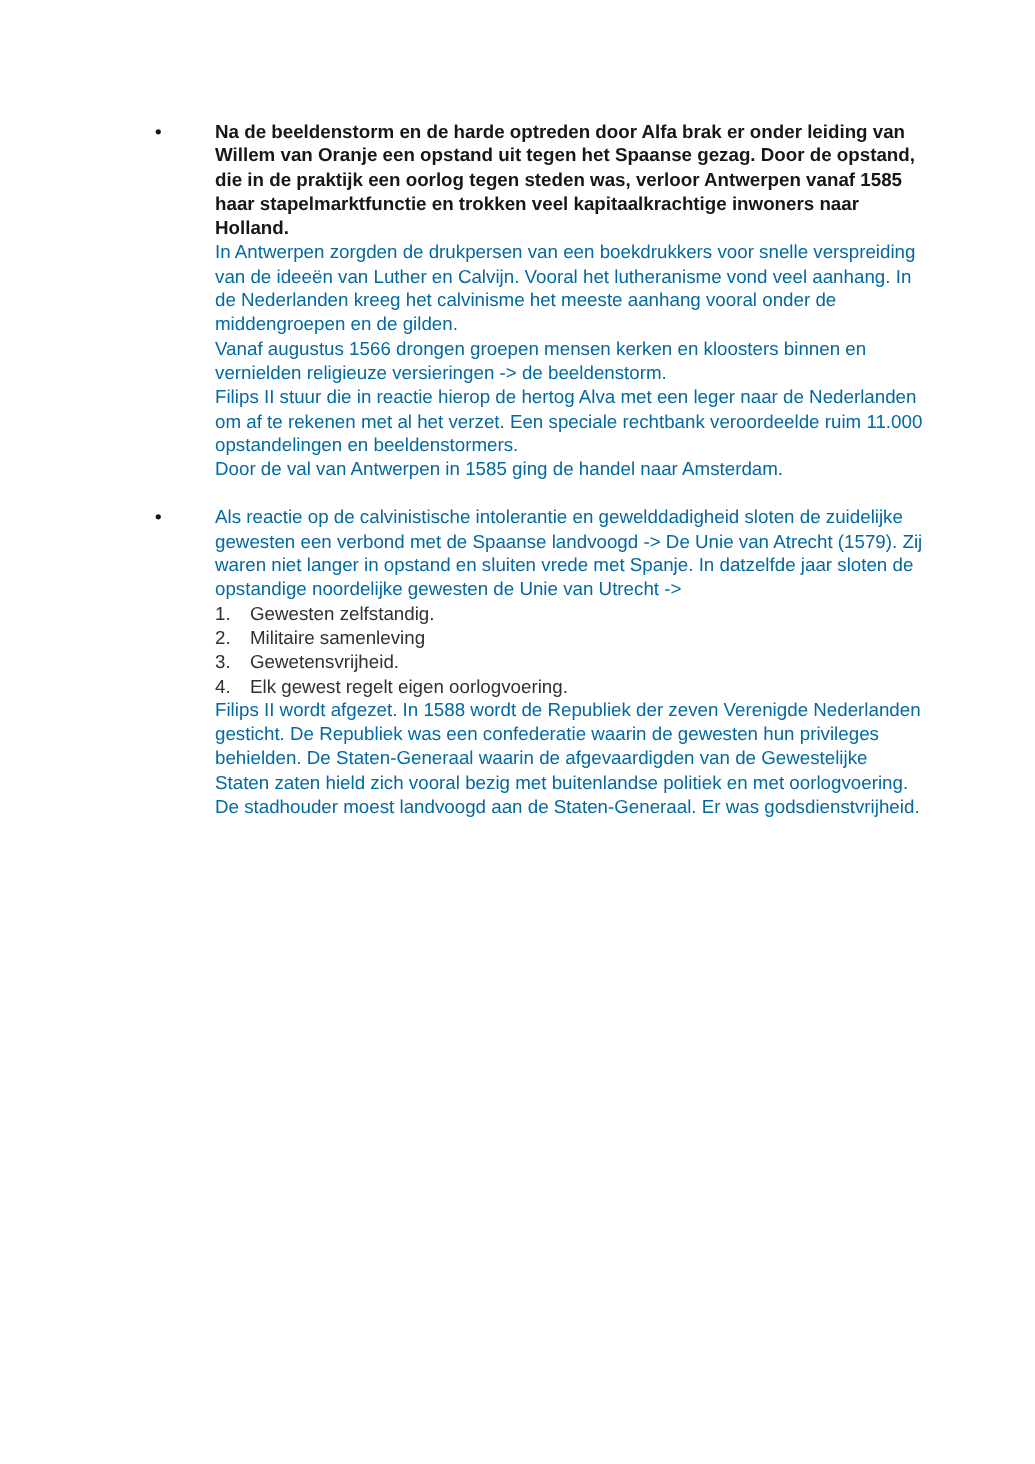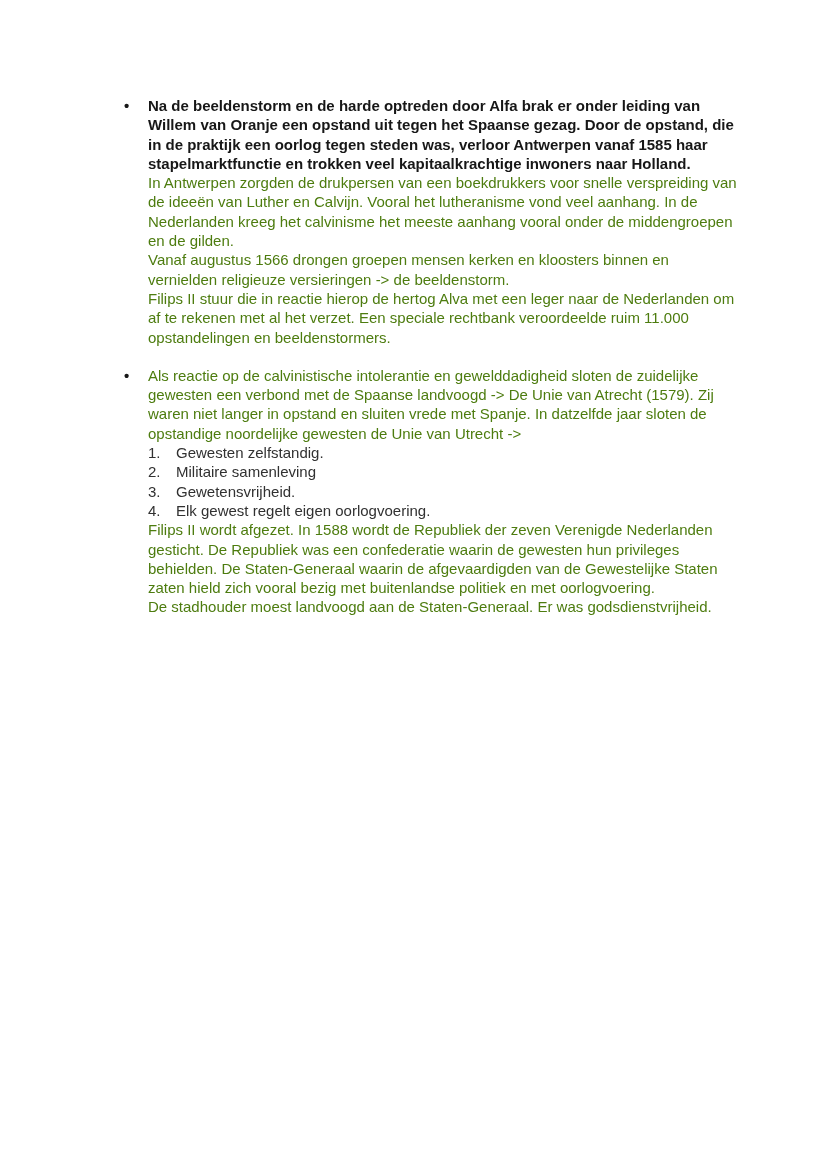--- a/index.html
+++ b/index.html
@@ -29,29 +29,30 @@
     margin-bottom: 19px;
   }
   .bullet-glyph {
     flex: none;
     width: 24px;
     color: #171717;
     font-weight: 700;
   }
   .section-body {
     width: 590px;
+    margin-left: 24px;
   }
   .heading {
     margin: 0;
     font-weight: 700;
     color: #171717;
   }
   .para {
     margin: 0;
-    color: #4d7c0f;
+    color: #0369a1;
   }
   .olist {
     margin: 0;
   }
   .olist-item {
     display: flex;
   }
   .olist-num {
     flex: none;
     width: 28px;
@@ -68,20 +69,21 @@
 <div class="page">
   <div class="content-area">
 
     <div class="bullet-section">
       <span class="bullet-glyph">•</span>
       <div class="section-body">
         <p class="heading">Na de beeldenstorm en de harde optreden door Alfa brak er onder leiding van Willem van Oranje een opstand uit tegen het Spaanse gezag. Door de opstand, die in de praktijk een oorlog tegen steden was, verloor Antwerpen vanaf 1585 haar stapelmarktfunctie en trokken veel kapitaalkrachtige inwoners naar Holland.</p>
         <p class="para">In Antwerpen zorgden de drukpersen van een boekdrukkers voor snelle verspreiding van de ideeën van Luther en Calvijn. Vooral het lutheranisme vond veel aanhang. In de Nederlanden kreeg het calvinisme het meeste aanhang vooral onder de middengroepen en de gilden.</p>
         <p class="para">Vanaf augustus 1566 drongen groepen mensen kerken en kloosters binnen en vernielden religieuze versieringen -&gt; de beeldenstorm.</p>
         <p class="para">Filips II stuur die in reactie hierop de hertog Alva met een leger naar de Nederlanden om af te rekenen met al het verzet. Een speciale rechtbank veroordeelde ruim 11.000 opstandelingen en beeldenstormers.</p>
+        <p class="para">Door de val van Antwerpen in 1585 ging de handel naar Amsterdam.</p>
       </div>
     </div>
 
     <div class="bullet-section">
       <span class="bullet-glyph">•</span>
       <div class="section-body">
         <p class="para">Als reactie op de calvinistische intolerantie en gewelddadigheid sloten de zuidelijke gewesten een verbond met de Spaanse landvoogd -&gt; De Unie van Atrecht (1579). Zij waren niet langer in opstand en sluiten vrede met Spanje. In datzelfde jaar sloten de opstandige noordelijke gewesten de Unie van Utrecht -&gt;</p>
 
         <div class="olist">
           <div class="olist-item">

